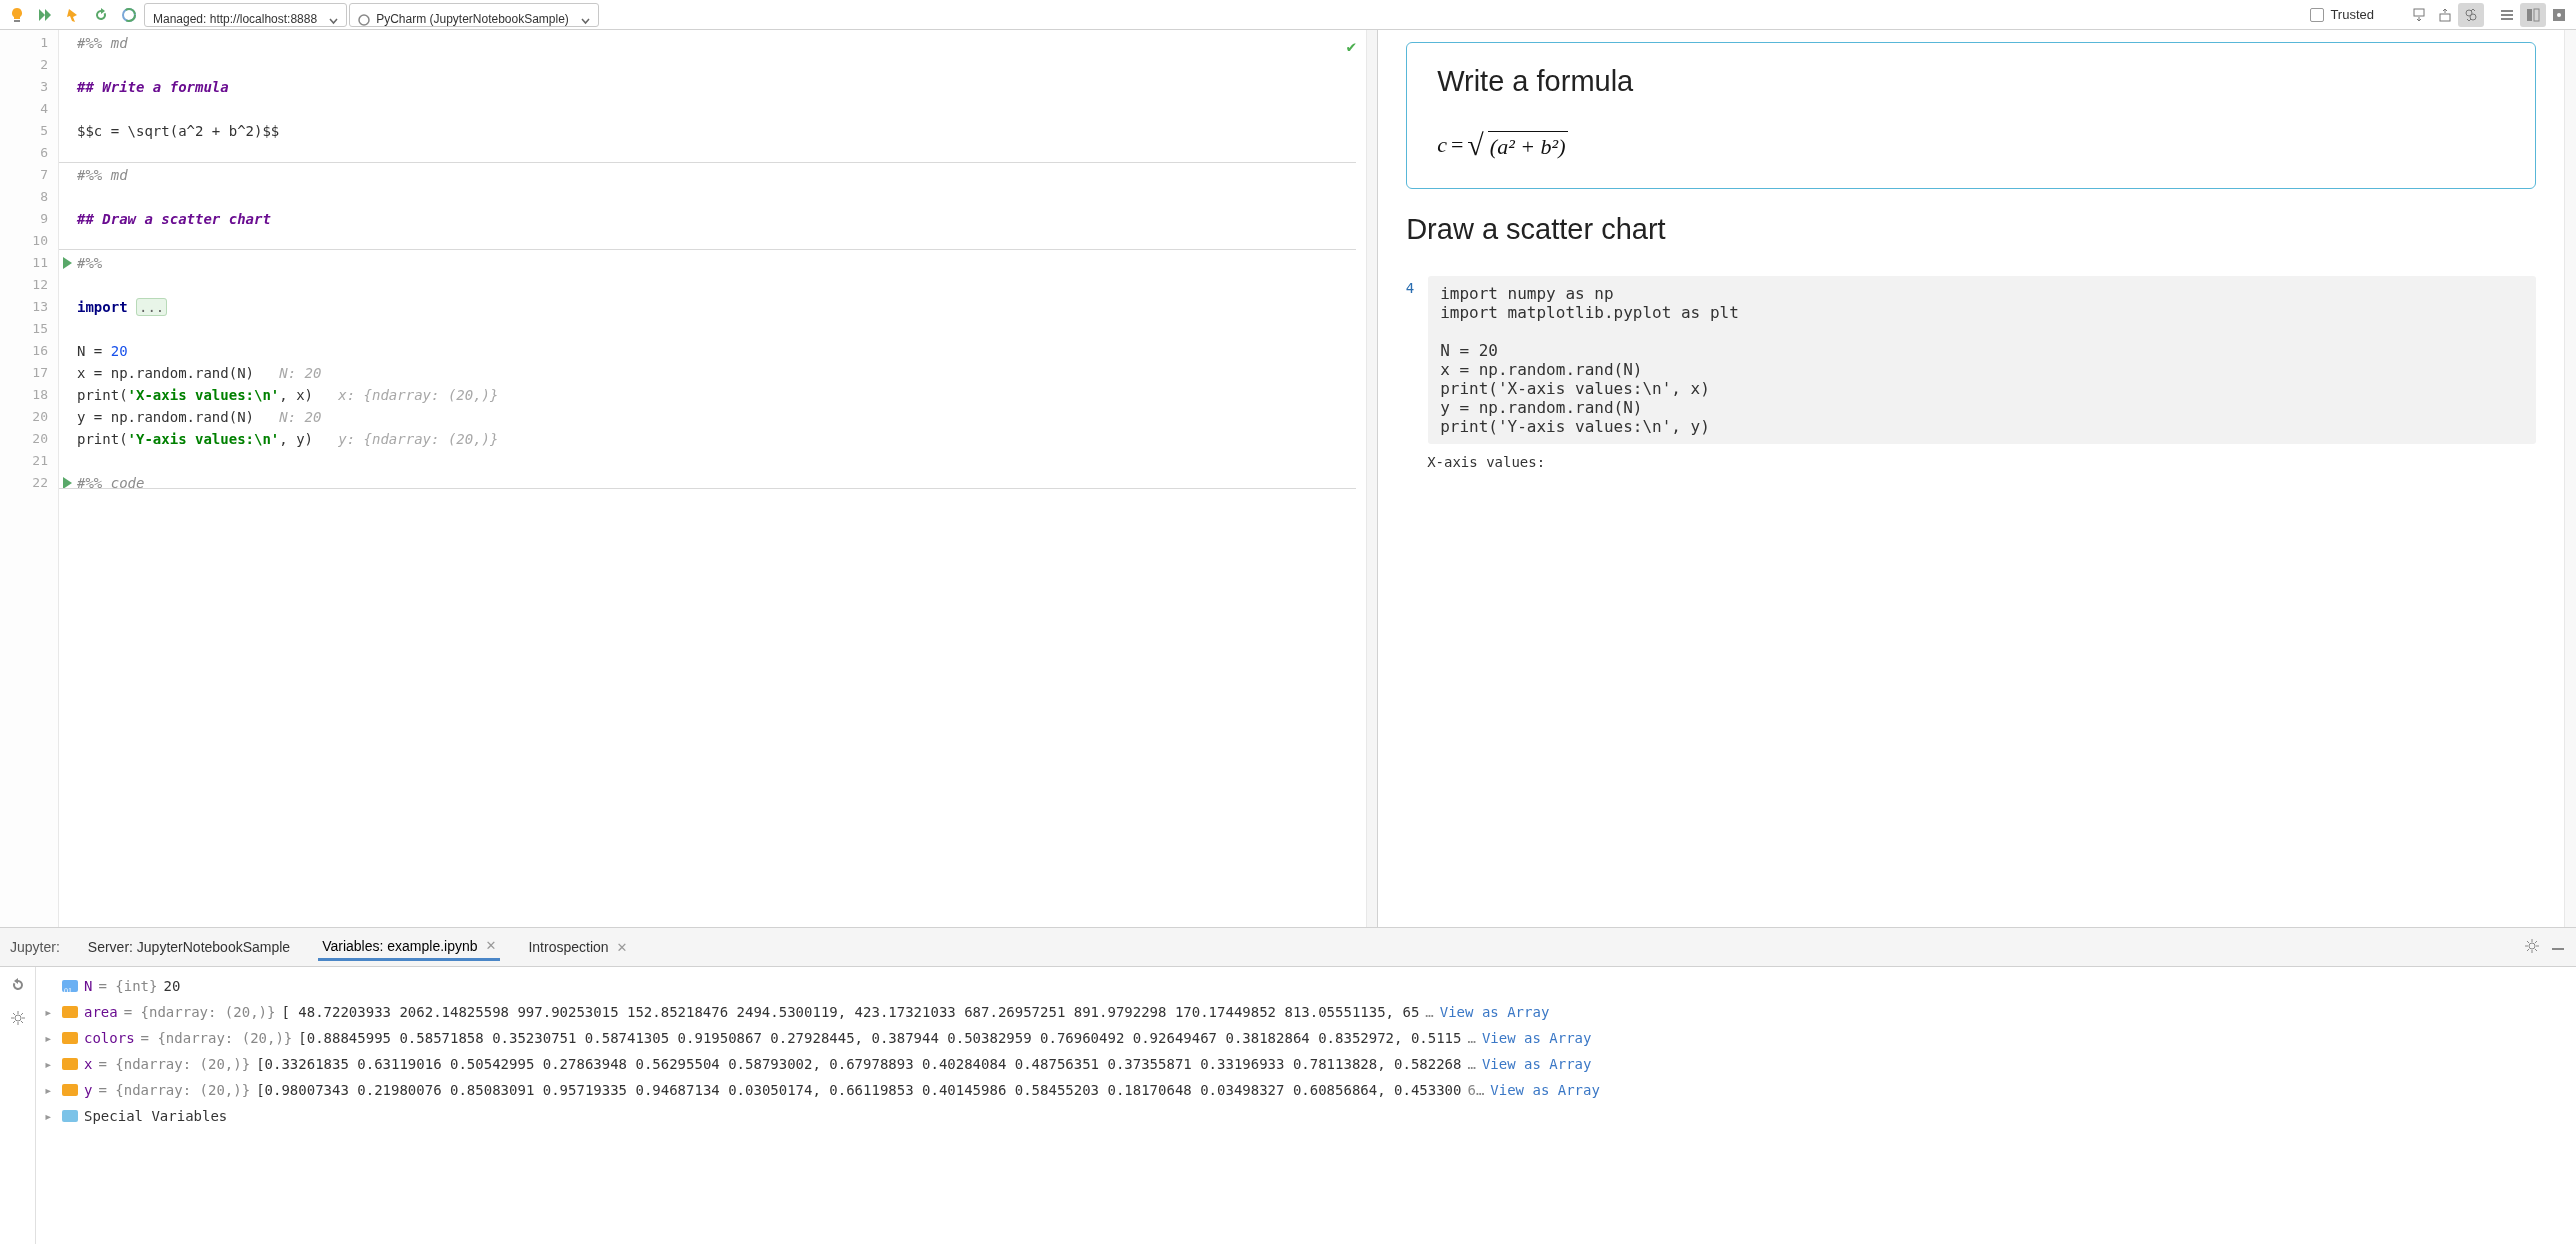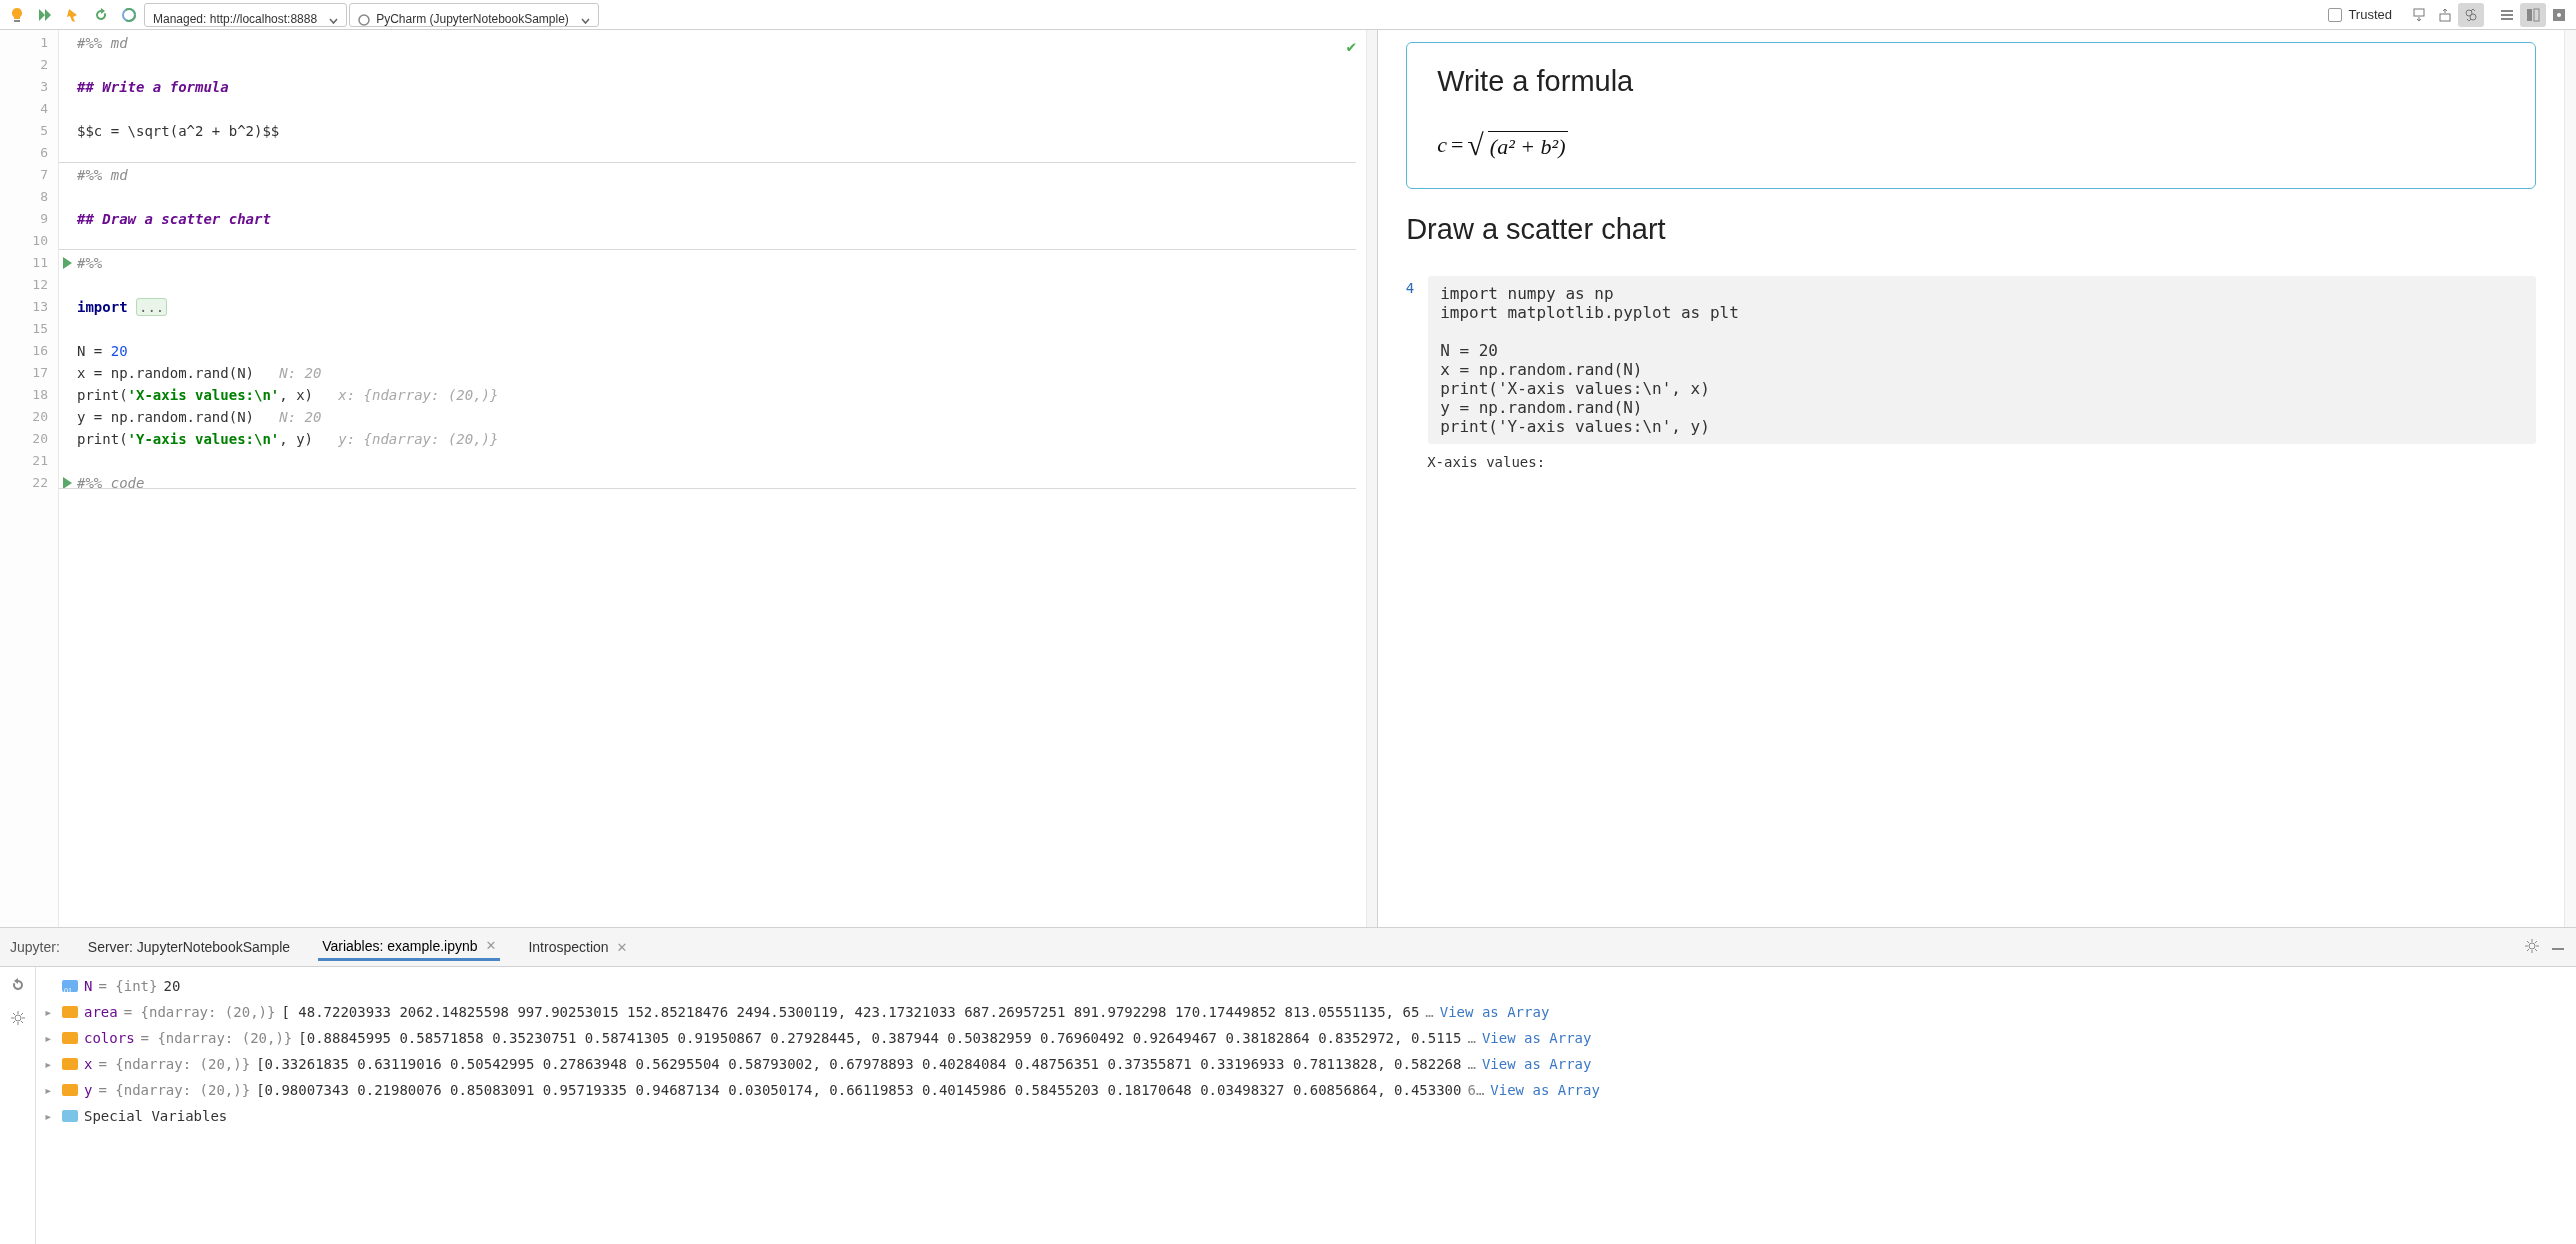--- a/index.html
+++ b/index.html
@@ -5,21 +5,21 @@
 * { margin:0; padding:0; box-sizing:border-box; }
 html,body { width:100%; height:100%; font-family:-apple-system,BlinkMacSystemFont,"Segoe UI",sans-serif; font-size:13px; color:#333; background:#fff; }
 .mono { font-family:"Menlo","Monaco","Consolas",monospace; }
 
 
 .toolbar { display:flex; align-items:center; height:30px; border-bottom:1px solid #d1d1d1; padding:0 4px; gap:2px; }
 .tbtn { width:26px; height:24px; display:flex; align-items:center; justify-content:center; border-radius:3px; }
 .combo { display:flex; align-items:flex-end; height:24px; border:1px solid #c8c8c8; border-radius:3px; padding:0 8px; gap:6px; background:#fff; font-size:12px; color:#333; }
 .combo .chev { margin-left:6px; }
 .spacer { flex:1; }
-.trusted { display:flex; align-items:center; gap:6px; font-size:13px; color:#333; margin-right:8px; }
+.trusted { display:flex; align-items:center; gap:6px; font-size:13px; color:#333; margin-right:26px; }
 .trusted-box { width:14px; height:14px; border:1px solid #999; border-radius:2px; background:#fff; }
 .rgroup { display:flex; align-items:center; gap:0; margin-left:4px; }
 .rgroup .tbtn { width:26px; }
 .rgroup .sel { background:#d7d7d7; }
 
 
 .main { display:flex; height:calc(100% - 30px - 40px - 277px); }
 .editor-pane { flex:0 0 53.5%; display:flex; border-right:1px solid #d1d1d1; position:relative; }
 .preview-pane { flex:1; overflow:auto; background:#fff; }
 

